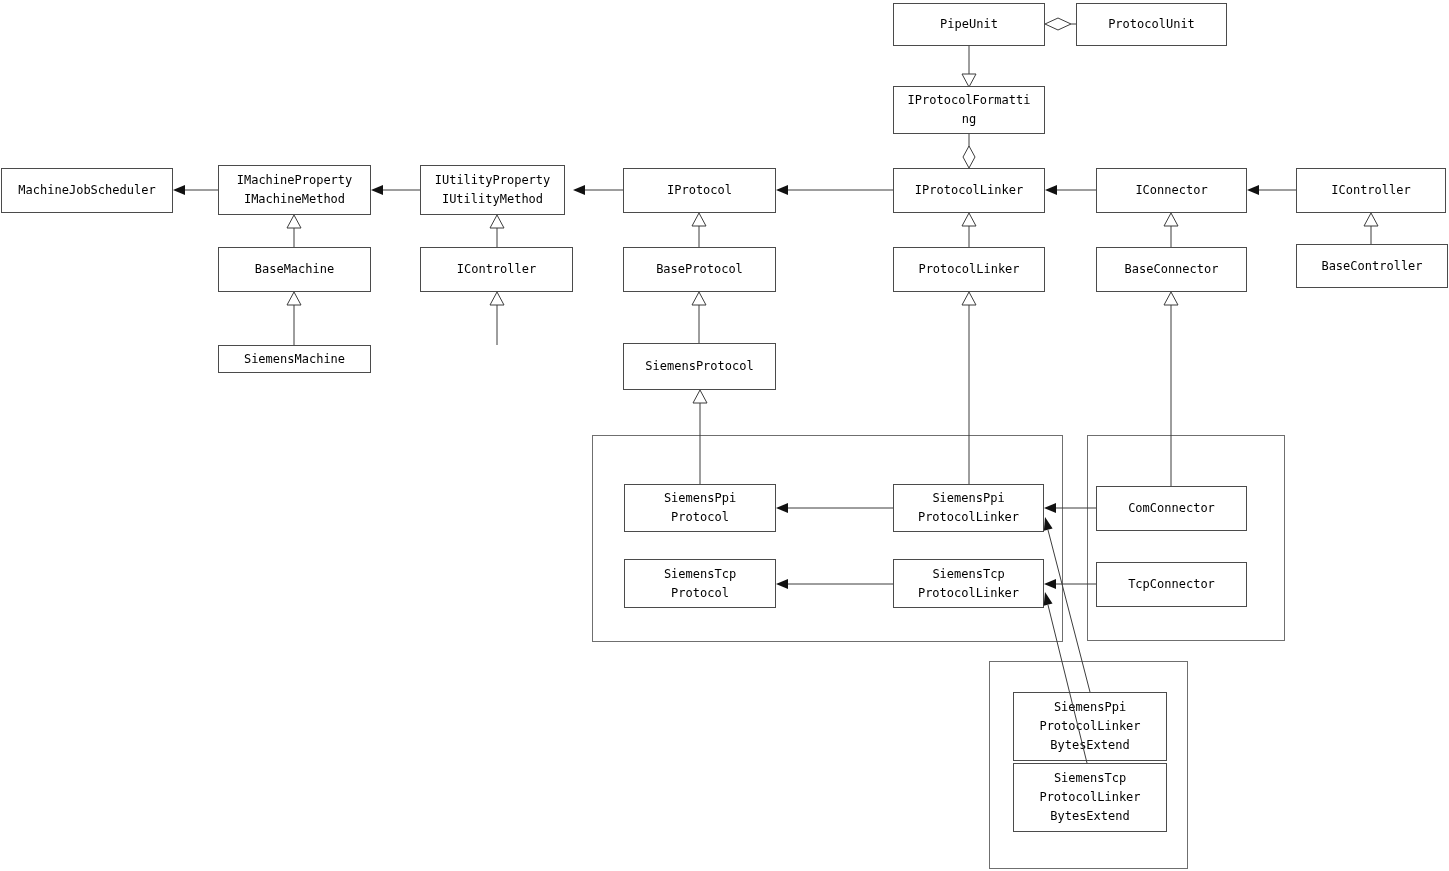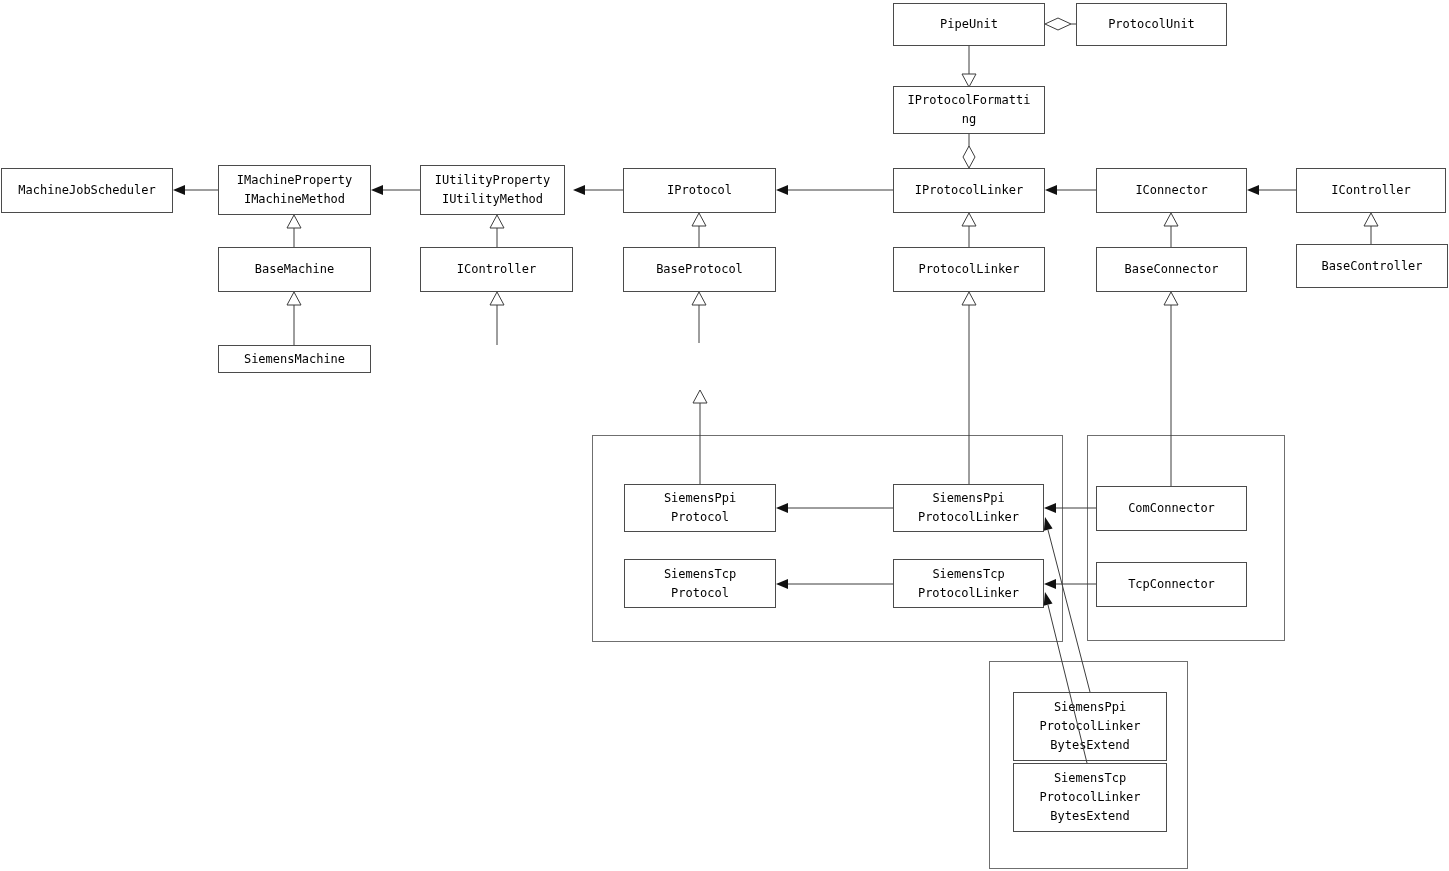--- a/index.html
+++ b/index.html
@@ -66,20 +66,21 @@
   <div class="node" style="left:893px; top:168px; width:152px; height:45px">IProtocolLinker</div>
   <div class="node" style="left:1096px; top:168px; width:151px; height:45px">IConnector</div>
   <div class="node" style="left:1296px; top:168px; width:150px; height:45px">IController</div>
   <div class="node" style="left:218px; top:247px; width:153px; height:45px">BaseMachine</div>
   <div class="node" style="left:420px; top:247px; width:153px; height:45px">IController</div>
   <div class="node" style="left:623px; top:247px; width:153px; height:45px">BaseProtocol</div>
   <div class="node" style="left:893px; top:247px; width:152px; height:45px">ProtocolLinker</div>
   <div class="node" style="left:1096px; top:247px; width:151px; height:45px">BaseConnector</div>
   <div class="node" style="left:1296px; top:244px; width:152px; height:44px">BaseController</div>
   <div class="node" style="left:218px; top:345px; width:153px; height:28px">SiemensMachine</div>
+  <div class="node" style="left:623px; top:343px; width:153px; height:47px">SiemensProtocol</div>
   <div class="node" style="left:624px; top:484px; width:152px; height:48px">SiemensPpi
 Protocol</div>
   <div class="node" style="left:893px; top:484px; width:151px; height:48px">SiemensPpi
 ProtocolLinker</div>
   <div class="node" style="left:624px; top:559px; width:152px; height:49px">SiemensTcp
 Protocol</div>
   <div class="node" style="left:893px; top:559px; width:151px; height:49px">SiemensTcp
 ProtocolLinker</div>
   <div class="node" style="left:1096px; top:486px; width:151px; height:45px">ComConnector</div>
   <div class="node" style="left:1096px; top:562px; width:151px; height:45px">TcpConnector</div>

